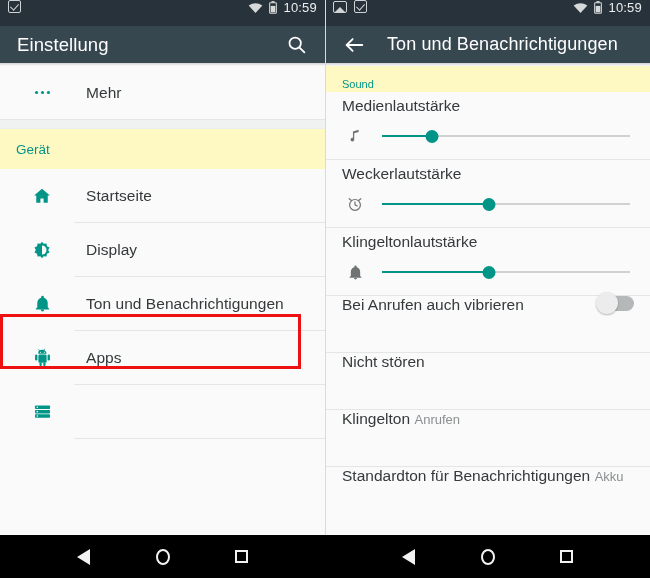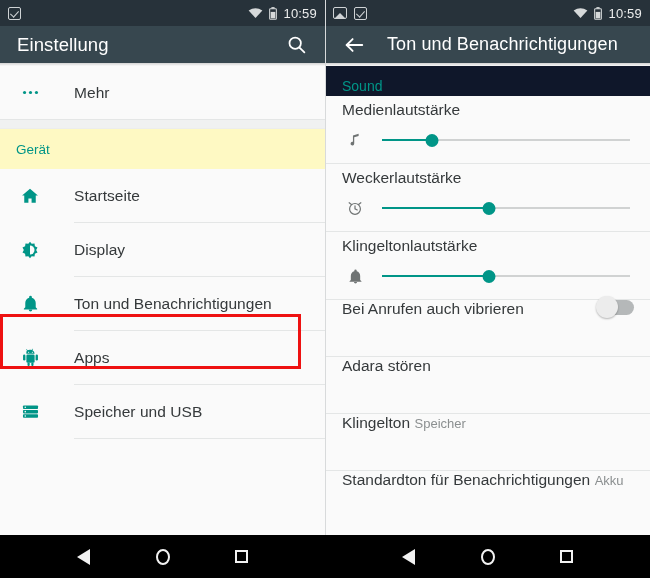--- a/index.html
+++ b/index.html
@@ -24,21 +24,21 @@
     overflow: hidden;
   }
   .panel.left  { left: 0; }
   .panel.right { left: 325px; }
 
   
   .statusbar {
     height: 26px;
     background: #27323a;
     display: flex;
-    align-items: center;
+    align-items: flex-start;
     padding: 0 8px;
     color: #e9eaea;
     font-size: 12.5px;
   }
   .status-left { display: flex; align-items: center; gap: 7px; }
   .status-right { margin-left: auto; display: flex; align-items: center; gap: 6px; }
   .status-time { font-size: 13px; letter-spacing: .2px; color: #eceded; }
 
   .ic-check {
     width: 13px; height: 13px;
@@ -102,21 +102,21 @@
     height: 3px;
     background: linear-gradient(to bottom, rgba(0,0,0,.16), rgba(0,0,0,0));
   }
 
   
   .list { background: #fafafa; }
   .settings-row {
     display: flex;
     align-items: center;
     height: 53px;
-    padding-left: 16px;
+    padding-left: 28px;
     background: #fafafa;
     position: relative;
     cursor: pointer;
   }
   .settings-row .row-icon {
     width: 28px;
     display: flex; align-items: center; justify-content: center;
     flex: 0 0 28px;
     color: #009587;
   }
@@ -154,24 +154,24 @@
     left: 0;
     width: 301px;
     border: 3px solid #ee1111;
     pointer-events: none;
     z-index: 5;
   }
 
   
   .sec-header {
     padding: 12px 0 2px 17px;
-    font-size: 14px;
+    font-size: 11px;
     color: #009587;
     font-weight: 500;
-    background: #0f172a;
+    background: #fef9c3;
   }
   .slider-row {
     background: #fafafa;
     padding: 5px 16px 10px 17px;
   }
   .slider-row .s-label {
     font-size: 15.5px;
     color: #35393b;
     padding-bottom: 8px;
   }
@@ -398,21 +398,20 @@
         <span class="row-icon">
           <svg viewBox="0 0 24 24" width="19" height="19" fill="#009587">
             <rect x="2.5" y="4.5" width="19" height="4.4" rx="1"></rect>
             <rect x="2.5" y="10" width="19" height="4.4" rx="1"></rect>
             <rect x="2.5" y="15.5" width="19" height="4.4" rx="1"></rect>
             <circle cx="5.4" cy="6.7" r="1" fill="#fafafa"></circle>
             <circle cx="5.4" cy="12.2" r="1" fill="#fafafa"></circle>
             <circle cx="5.4" cy="17.7" r="1" fill="#fafafa"></circle>
           </svg>
         </span>
-        <span class="row-label">Speicher und USB</span>
       </div>
       <div class="divider"></div>
 
     </div>
 
     <div class="highlight-box" style="top:314px;height:55px;"></div>
   </div>
 
   <div class="panel right">
 
@@ -512,29 +511,29 @@
           <span class="pref-title">Bei Anrufen auch vibrieren</span>
         </span>
         <span class="switch">
           <span class="knob"></span>
         </span>
       </div>
       <div class="full-divider"></div>
 
       <div class="pref-row">
         <span class="pref-text">
-          <span class="pref-title">Adara stören</span>
+          <span class="pref-title">Nicht stören</span>
         </span>
       </div>
       <div class="full-divider"></div>
 
       <div class="pref-row">
         <span class="pref-text">
           <span class="pref-title">Klingelton</span>
-          <span class="pref-sub">Speicher</span>
+          <span class="pref-sub">Anrufen</span>
         </span>
       </div>
       <div class="full-divider"></div>
 
       <div class="pref-row">
         <span class="pref-text">
           <span class="pref-title">Standardton für Benachrichtigungen</span>
           <span class="pref-sub">Akku</span>
         </span>
       </div>

